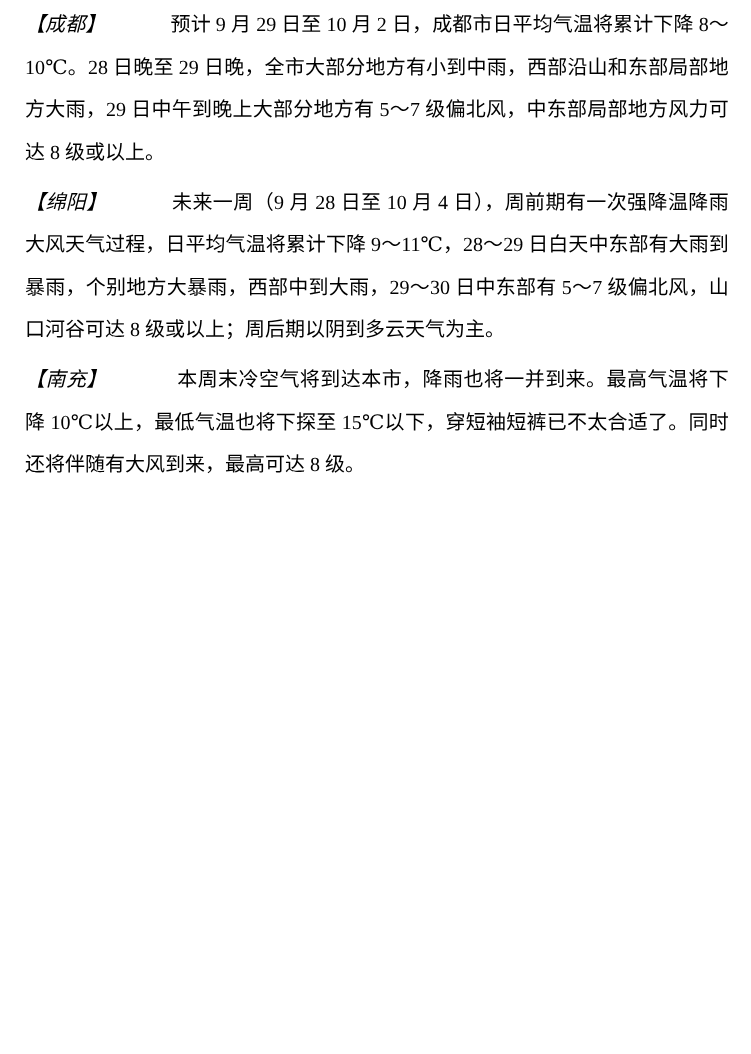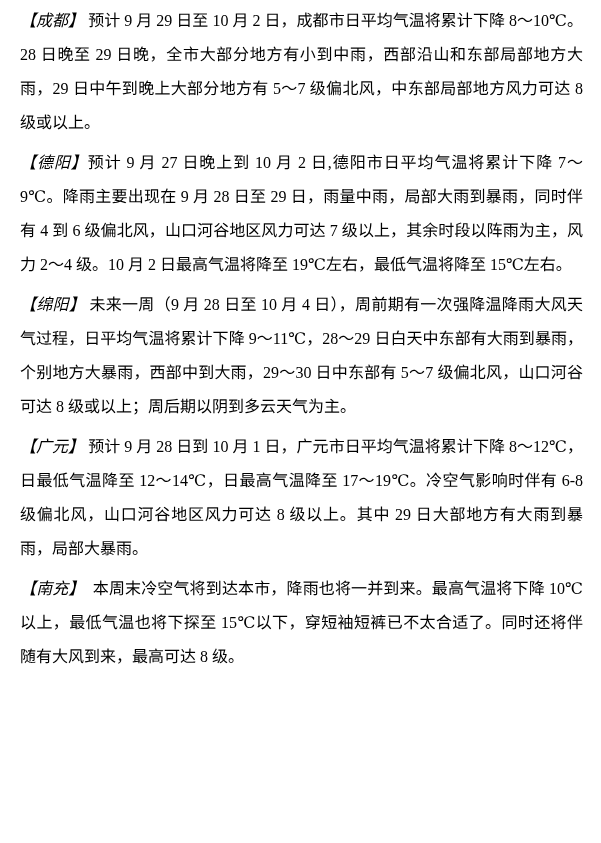--- a/index.html
+++ b/index.html
@@ -18,42 +18,36 @@
   }
   .para {
     font-size: 16px;
     line-height: 34px;
     text-align: justify;
     margin-bottom: 6px;
     word-break: break-all;
   }
   .para:last-child { margin-bottom: 0; }
   .city-label { white-space: pre; font-style: italic; }
-  .para-body { white-space: pre-wrap; }
+  .para-body { white-space: pre-wrap; margin-left: 48px; }
 </style>
 </head>
 <body>
 
 <div class="doc">
 
   <p class="para">
     <span class="city-label">【成都】</span><span class="para-body"> 预计 9 月 29 日至 10 月 2 日，成都市日平均气温将累计下降 8～10℃。28 日晚至 29 日晚，全市大部分地方有小到中雨，西部沿山和东部局部地方大雨，29 日中午到晚上大部分地方有 5～7 级偏北风，中东部局部地方风力可达 8 级或以上。</span>
   </p>
 
-  <p class="para">
-    <span class="city-label">【德阳】</span><span class="para-body">预计 9 月 27 日晚上到 10 月 2 日,德阳市日平均气温将累计下降 7～9℃。降雨主要出现在 9 月 28 日至 29 日，雨量中雨，局部大雨到暴雨，同时伴有 4 到 6 级偏北风，山口河谷地区风力可达 7 级以上，其余时段以阵雨为主，风力 2～4 级。10 月 2 日最高气温将降至 19℃左右，最低气温将降至 15℃左右。</span>
-  </p>
 
   <p class="para">
     <span class="city-label">【绵阳】</span><span class="para-body"> 未来一周（9 月 28 日至 10 月 4 日），周前期有一次强降温降雨大风天气过程，日平均气温将累计下降 9～11℃，28～29 日白天中东部有大雨到暴雨，个别地方大暴雨，西部中到大雨，29～30 日中东部有 5～7 级偏北风，山口河谷可达 8 级或以上；周后期以阴到多云天气为主。</span>
   </p>
 
-  <p class="para">
-    <span class="city-label">【广元】</span><span class="para-body"> 预计 9 月 28 日到 10 月 1 日，广元市日平均气温将累计下降 8～12℃，日最低气温降至 12～14℃，日最高气温降至 17～19℃。冷空气影响时伴有 6-8 级偏北风，山口河谷地区风力可达 8 级以上。其中 29 日大部地方有大雨到暴雨，局部大暴雨。</span>
-  </p>
 
 
 
   <p class="para">
     <span class="city-label">【南充】</span><span class="para-body">　本周末冷空气将到达本市，降雨也将一并到来。最高气温将下降 10℃以上，最低气温也将下探至 15℃以下，穿短袖短裤已不太合适了。同时还将伴随有大风到来，最高可达 8 级。</span>
   </p>
 
 </div>
 
 </body></html>

